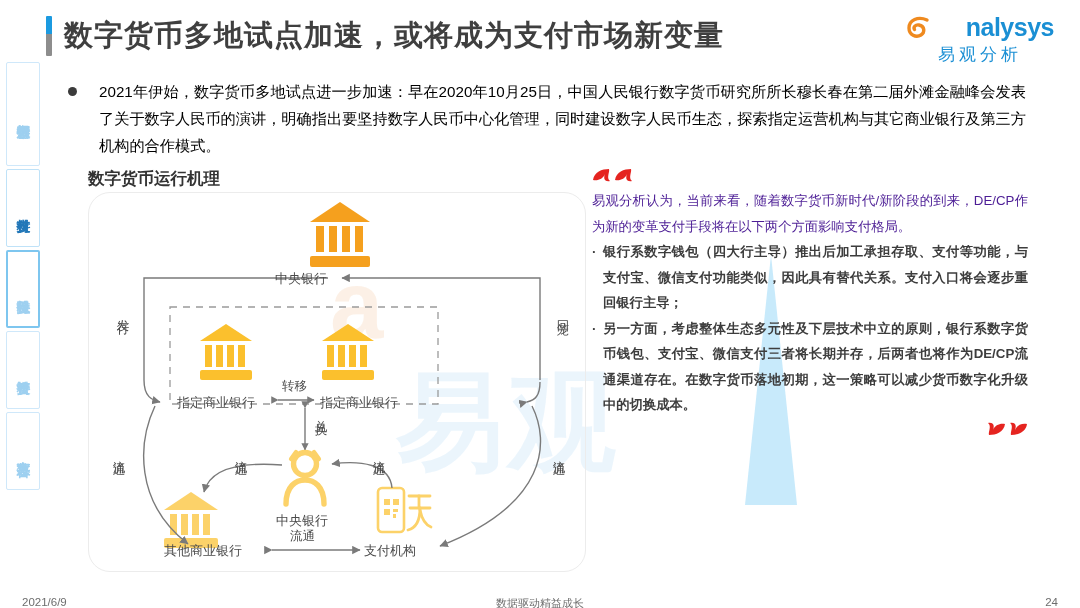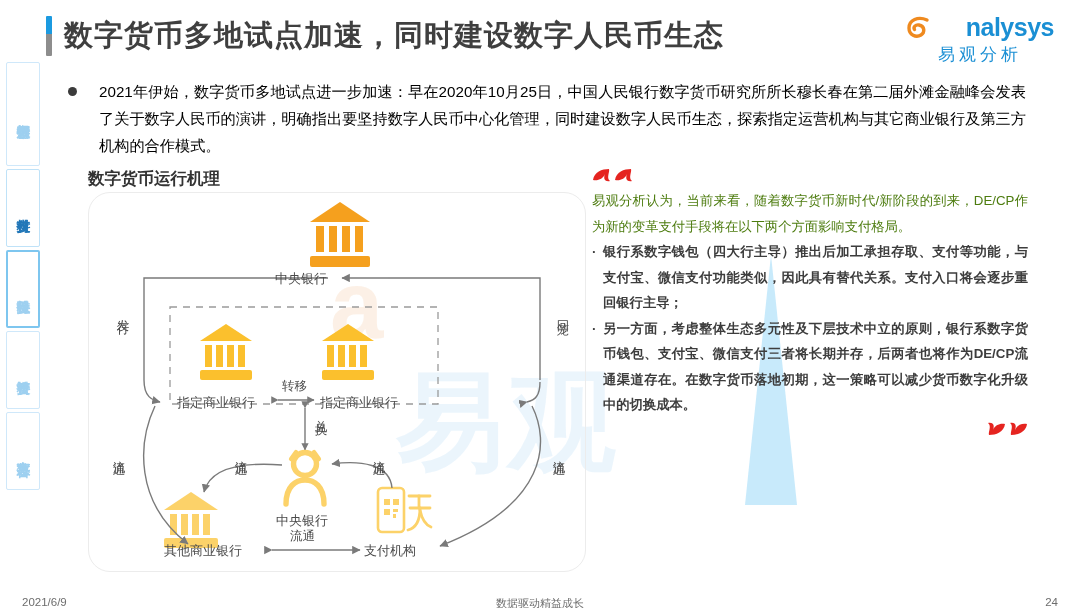--- a/index.html
+++ b/index.html
@@ -67,21 +67,21 @@
   }
   .dg{position:absolute;left:92px;top:192px;width:496px;height:322px;z-index:3;}
   .dg svg{position:absolute;left:0;top:0;}
   .dgl{position:absolute;font-size:12.5px;color:#4a4a4a;white-space:nowrap;}
   .dgl.vert{writing-mode:vertical-rl;text-orientation:upright;line-height:17px;letter-spacing:3px;}
   .dgl.b{font-size:13px;}
 
   
   .rcol{position:absolute;left:592px;top:168px;width:436px;z-index:3;}
   .quote-open{display:flex;gap:3px;margin-bottom:4px;}
-  .rtxt{font-size:13.3px;line-height:25.5px;color:#4d7c0f;text-align:justify;}
+  .rtxt{font-size:13.3px;line-height:25.5px;color:#4c1d95;text-align:justify;}
   .rtxt.bold{font-weight:700;}
   .rlist{margin:0;padding:0;list-style:none;}
   .rlist li{display:flex;font-size:13.3px;line-height:25.5px;font-weight:700;color:#3d3d3d;text-align:justify;}
   .rlist li .dot{flex:none;width:11px;color:#3d3d3d;font-weight:700;}
   .quote-close{display:flex;gap:3px;justify-content:flex-end;margin-top:2px;}
 
   
   .footer{position:absolute;left:0;bottom:12px;width:1080px;z-index:3;font-size:11.5px;color:#6d6d6d;}
   .f-left{position:absolute;left:22px;}
   .f-mid{position:absolute;left:0;width:1080px;text-align:center;font-size:11px;color:#6d6d6d;}
@@ -91,21 +91,21 @@
 <body>
 
 <div class="watermark">
   <div class="wm-txt wm-a">a</div>
   <div class="wm-txt wm-b">易观</div>
   <div class="wm-tri"></div>
 </div>
 
 <div class="title-row">
   <div class="title-bar"></div>
-  <div class="title-txt">数字货币多地试点加速，同时建设数字人民币生态</div>
+  <div class="title-txt">数字货币多地试点加速，或将成为支付市场新变量</div>
 </div>
 
 <div class="logo">
   <div class="logo-top">
     <span class="logo-a">
       <svg width="26" height="26" viewBox="0 0 26 26">
         <path d="M21 6 C12 2 3 6 3 14 C3 21 10 24 15 21 C19 18.5 19 12 13 11 C9.5 10.4 7 13 8.5 15.5" fill="none" stroke="#ef8a1f" stroke-width="3.4" stroke-linecap="round"></path>
       </svg>
     </span>
     <span class="logo-word">nalysys</span>

